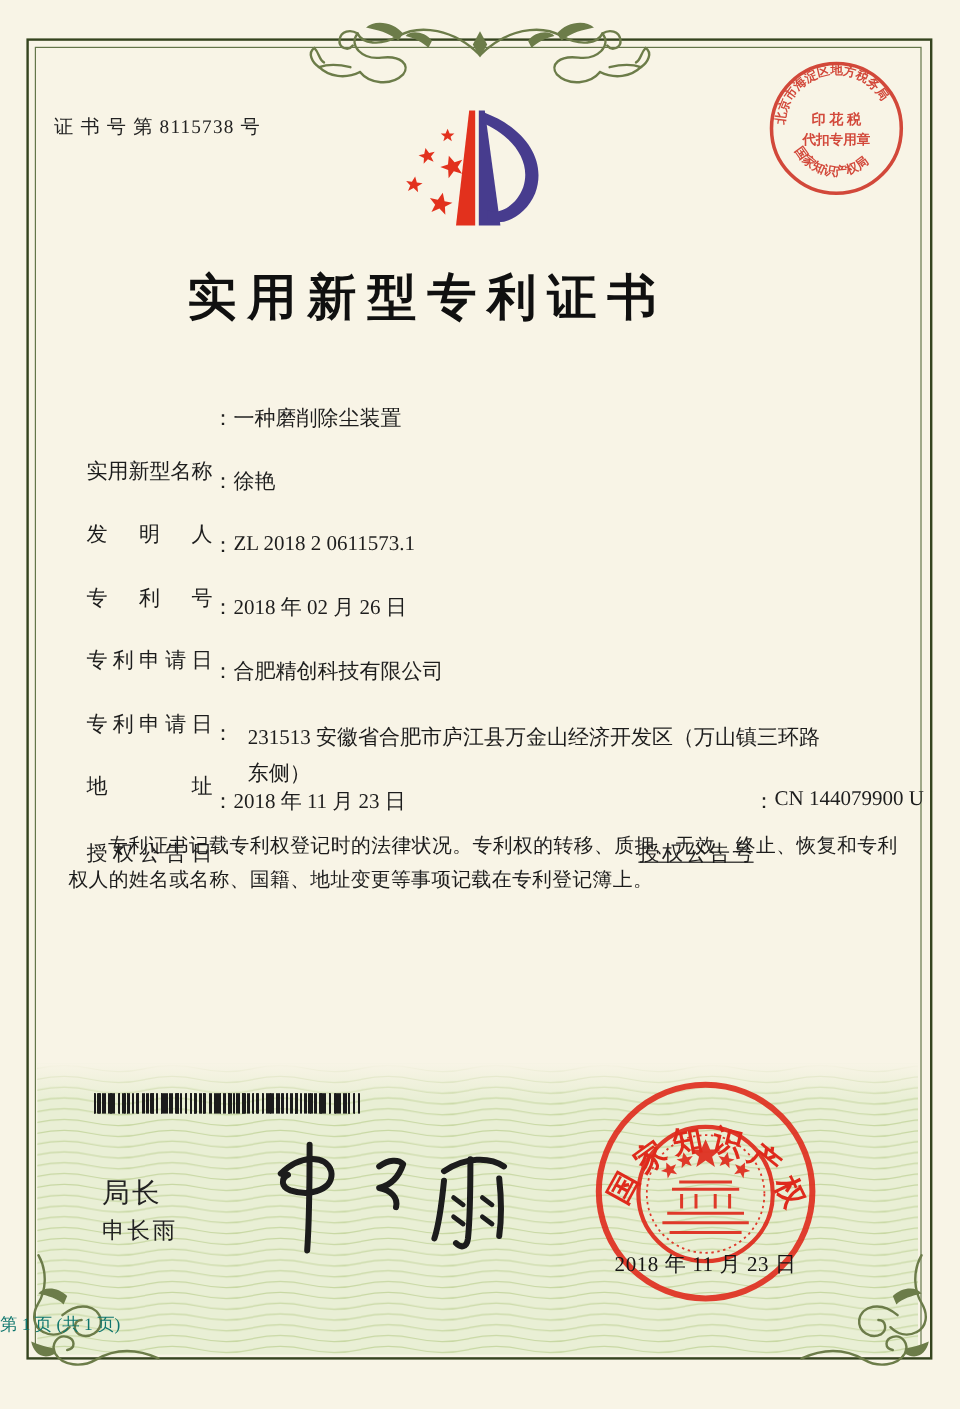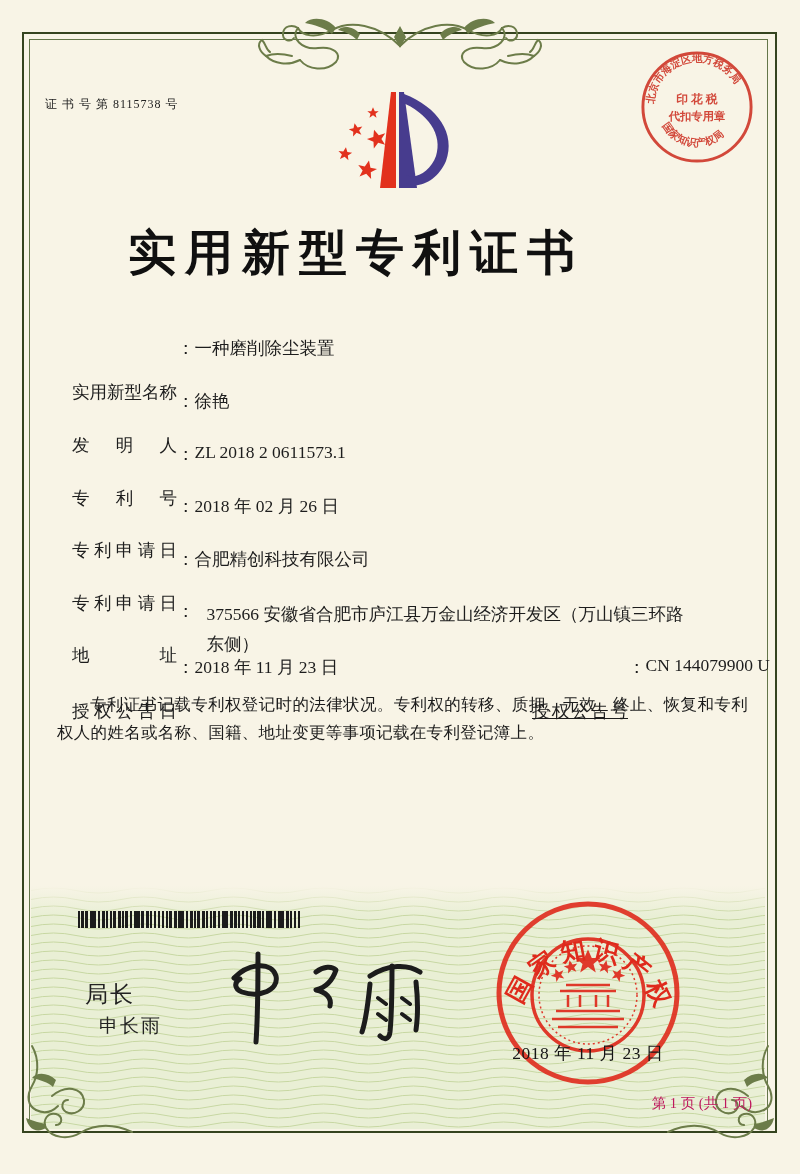--- a/index.html
+++ b/index.html
@@ -11,22 +11,22 @@
   }
   .abs{position:absolute;}
   
   .frame-outer{left:22px;top:32px;width:751px;height:1097px;border:2.5px solid #35441f;}
   .frame-inner{left:29px;top:39px;width:737px;height:1083px;border:1px solid #64764a;}
   
   .band{left:31px;top:886px;width:734px;height:243px;}
   .band-fade{left:31px;top:886px;width:734px;height:30px;
     background:linear-gradient(180deg,#f8f4e6 0%,rgba(248,244,230,0) 100%);}
   
-  .cert-no{left:45px;top:96px;font-size:12px;letter-spacing:1px;}
-  .title{left:0;top:221px;width:712px;text-align:center;font-size:48px;font-weight:700;
+  .cert-no{left:45px;top:96px;font-size:16px;letter-spacing:1px;}
+  .title{left:0;top:221px;width:712px;text-align:center;font-size:41px;font-weight:700;
     letter-spacing:9px;color:#101010;margin:0;}
   
   .row{left:72px;font-size:17.5px;white-space:nowrap;color:#1d1d1d;}
   .lbl{display:inline-block;width:105px;text-align:justify;text-align-last:justify;
     -moz-text-align-last:justify;vertical-align:top;margin-top:44px;}
   .colon{display:inline-block;vertical-align:top;}
   .val{vertical-align:top;}
   .val-wrap{display:inline-block;margin-left:12px;width:488px;white-space:normal;
     line-height:30px;vertical-align:top;}
   .row-pair-right{left:460px;top:0;}
@@ -35,26 +35,26 @@
     text-align:justify;color:#1c1c1c;letter-spacing:.3px;}
   .body-text p{margin:0;text-indent:2em;}
   
   .barcode{left:78px;top:911px;width:222px;height:17px;
     background-image:
       repeating-linear-gradient(90deg,#1b1b1b 0 2px,transparent 2px 4px),
       repeating-linear-gradient(90deg,#1b1b1b 0 1px,transparent 1px 7px),
       repeating-linear-gradient(90deg,transparent 0 3px,#1b1b1b 3px 5px,transparent 5px 11px);}
   
   .commissioner-title{left:85px;top:979px;font-size:23px;letter-spacing:2px;}
-  .commissioner-name{left:99px;top:1013px;font-size:19px;letter-spacing:2px;}
+  .commissioner-name{left:85px;top:1013px;font-size:19px;letter-spacing:2px;}
   .sig{left:220px;top:948px;}
   .seal{left:494px;top:899px;}
   .seal-date{left:494px;top:1041px;width:188px;text-align:center;font-size:17.5px;
     color:#151515;letter-spacing:.5px;}
-  .footer{left:0;top:1094px;width:752px;text-align:right;font-size:14.5px;color:#be185d;}
+  .footer{left:0;top:1094px;width:752px;text-align:left;font-size:14.5px;color:#0f766e;}
   
   .orn path{stroke:#6c7c49;stroke-width:2;fill:none;stroke-linecap:round;}
   .orn .f{fill:#6c7c49;stroke:none;}
   
   .stamp-tax{left:638px;top:48px;opacity:.92;}
   svg text{font-family:"Liberation Serif","DejaVu Serif",serif;}
 </style>
 </head>
 <body>
 
@@ -151,21 +151,21 @@
 <div class="abs row" style="top:442px;">
   <span class="lbl">专利号</span><span class="colon">：</span><span class="val">ZL 2018 2 0611573.1</span>
 </div>
 <div class="abs row" style="top:494px;">
   <span class="lbl">专利申请日</span><span class="colon">：</span><span class="val">2018 年 02 月 26 日</span>
 </div>
 <div class="abs row" style="top:547px;">
   <span class="lbl">专利申请日</span><span class="colon">：</span><span class="val">合肥精创科技有限公司</span>
 </div>
 <div class="abs row" style="top:599px;">
-  <span class="lbl">地址</span><span class="colon">：</span><span class="val-wrap">375566 安徽省合肥市庐江县万金山经济开发区（万山镇三环路东侧）</span>
+  <span class="lbl">地址</span><span class="colon">：</span><span class="val-wrap">231513 安徽省合肥市庐江县万金山经济开发区（万山镇三环路东侧）</span>
 </div>
 <div class="abs row" style="top:655px;width:690px;">
   <span class="lbl">授权公告日</span><span class="colon">：</span><span class="val">2018 年 11 月 23 日</span>
   <span class="abs row-pair-right">
     <span class="lbl" style="width:96px;text-decoration:underline;">授权公告号</span><span class="colon">：</span><span class="val">CN 144079900 U</span>
   </span>
 </div>
 
 <div class="abs body-text">
   <p>专利证书记载专利权登记时的法律状况。专利权的转移、质押、无效、终止、恢复和专利权人的姓名或名称、国籍、地址变更等事项记载在专利登记簿上。</p>

